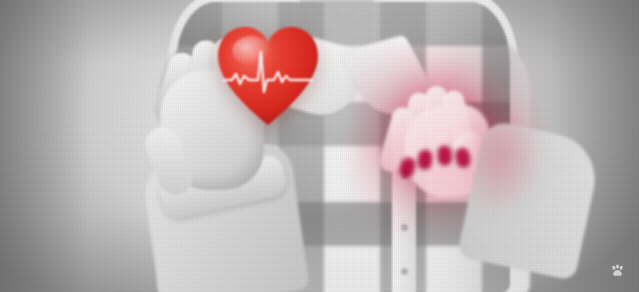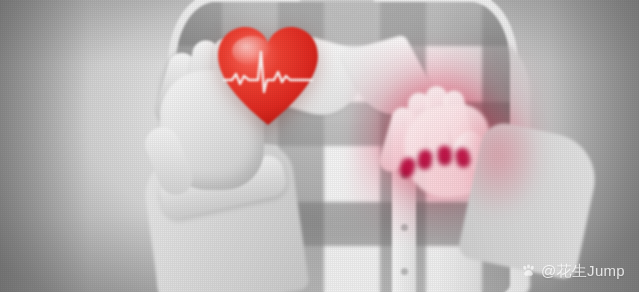--- a/index.html
+++ b/index.html
@@ -378,16 +378,15 @@
   <div class="soft"></div>
   <div class="grain"></div>
 
   <div class="watermark">
     <svg class="paw-icon" viewBox="0 0 24 24" aria-hidden="true">
       <ellipse cx="6.2" cy="7.6" rx="2.5" ry="3.4" fill="currentColor" transform="rotate(-16 6.2 7.6)"></ellipse>
       <ellipse cx="12" cy="5.6" rx="2.4" ry="3.3" fill="currentColor"></ellipse>
       <ellipse cx="17.8" cy="7.6" rx="2.5" ry="3.4" fill="currentColor" transform="rotate(16 17.8 7.6)"></ellipse>
       <path d="M12 11.2c3.1 0 5.6 2.6 6.6 4.9 1 2.3-.5 4.3-2.8 4.3-1.3 0-2.4-.5-3.8-.5s-2.5.5-3.8.5c-2.3 0-3.8-2-2.8-4.3 1-2.3 3.5-4.9 6.6-4.9z" fill="currentColor"></path>
     </svg>
-    <span class="wm-text">@花生Jump</span>
   </div>
 
 </div>
 
 </body></html>

